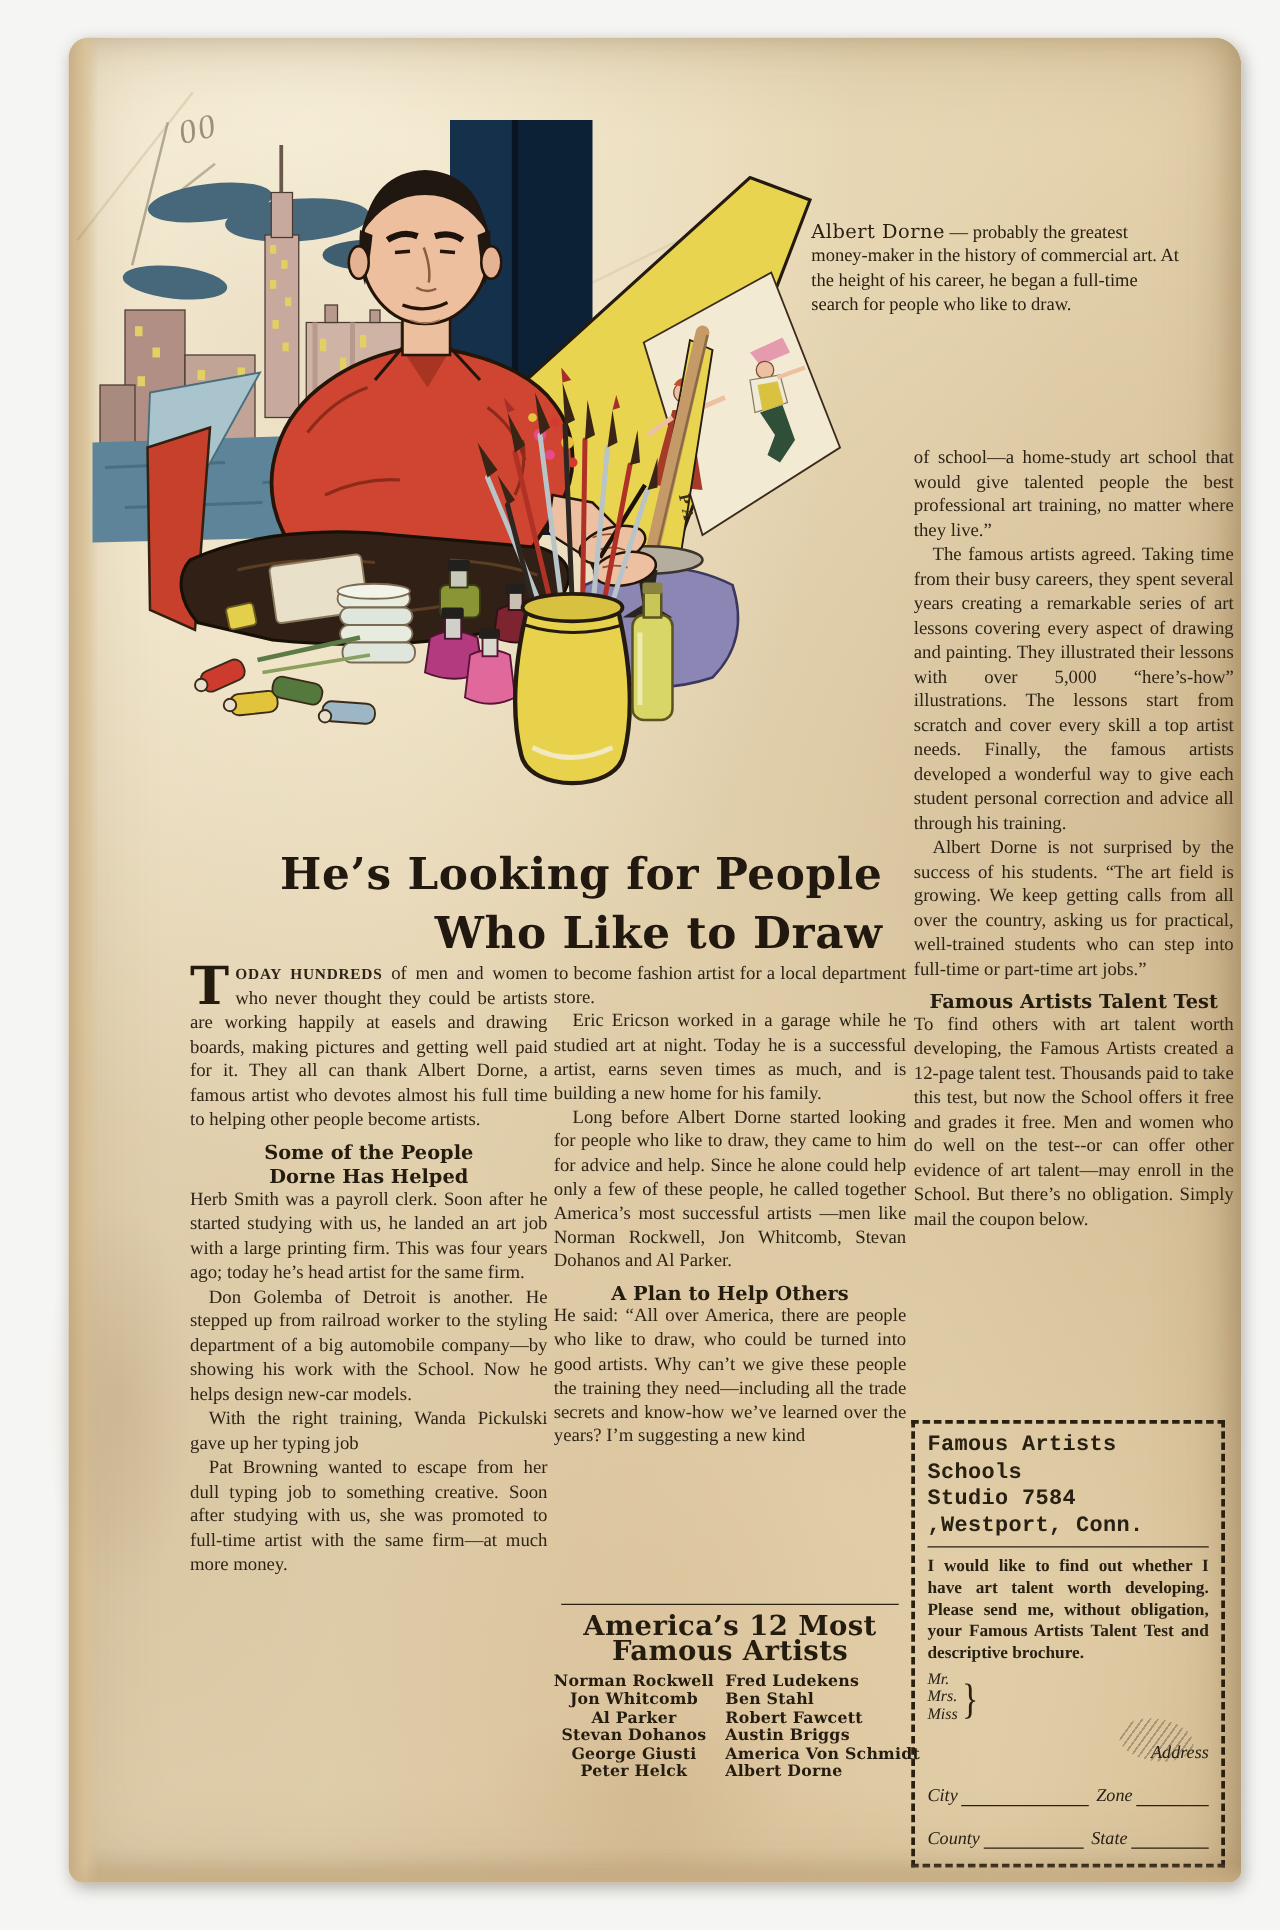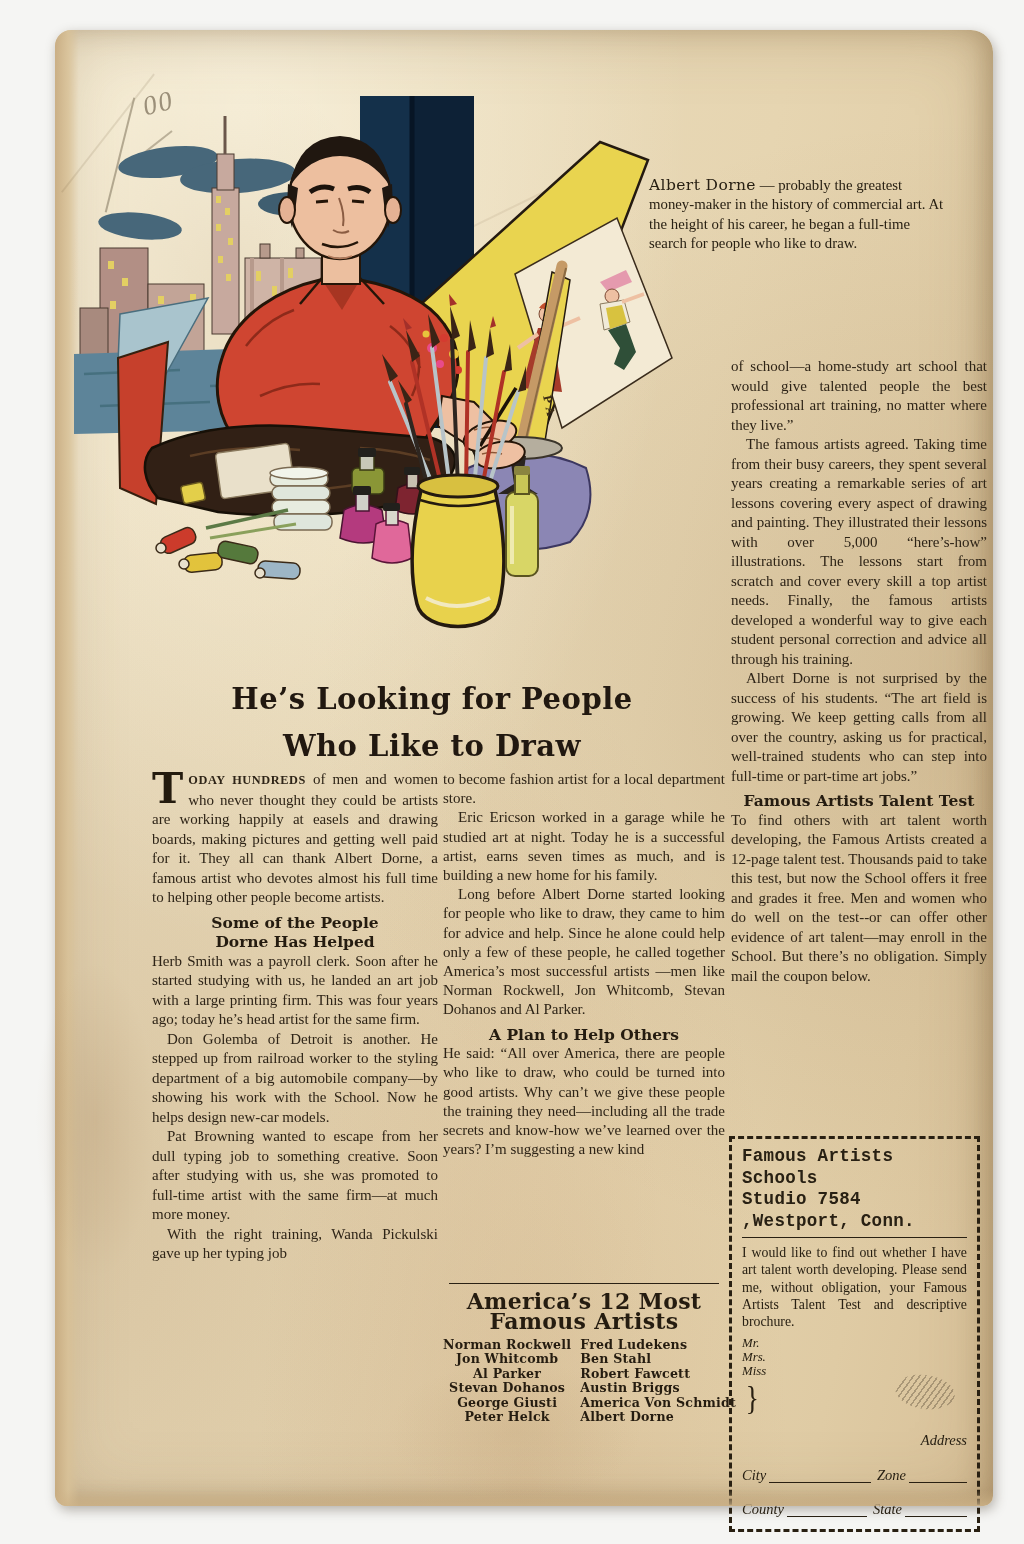--- a/index.html
+++ b/index.html
@@ -29,23 +29,23 @@
     font-style:italic;letter-spacing:2px;}
   #pencil-slash{left:64px;top:66px;width:2px;height:118px;background:#a39780;transform:rotate(14deg);opacity:.8;}
   #pencil-line2{left:98px;top:92px;width:1.5px;height:46px;background:#a39780;transform:rotate(52deg);opacity:.7;}
 
   
   #caption{left:594px;top:146px;width:302px;font-size:14.8px;line-height:19.4px;
     font-weight:normal;color:#282013;text-align:left;}
   #caption .lead{font-family:"DejaVu Serif","Liberation Serif",serif;font-size:15.5px;letter-spacing:.4px;}
 
   
-  #headline{left:103px;top:646px;width:548px;text-align:center;
+  #headline{left:103px;top:646px;width:548px;text-align:right;
     font-family:"DejaVu Serif","Liberation Serif",serif;font-weight:bold;
-    font-size:29px;line-height:47px;color:#211810;letter-spacing:.5px;}
+    font-size:35px;line-height:47px;color:#211810;letter-spacing:.5px;}
 
   
   .col{color:#2e2417;font-size:15px;text-align:justify;}
   .col p{margin:0;}
   .col p.ind{text-indent:15px;}
   #col-left{left:97px;top:740px;width:286px;line-height:19.5px;}
   #col-mid{left:388px;top:740px;width:282px;line-height:19.2px;}
   #col-right{left:676px;top:327px;width:256px;line-height:19.5px;}
   .subhead{font-family:"DejaVu Serif","Liberation Serif",serif;font-weight:bold;
     font-size:15.5px;color:#251c10;text-align:center;line-height:19.5px;}
@@ -64,22 +64,22 @@
     font-size:12.6px;line-height:14.4px;padding:0;white-space:nowrap;letter-spacing:.2px;}
   #artists td.l{text-align:center;padding-right:9px;}
   #artists td.r{text-align:left;}
 
   
   #coupon{left:674px;top:1106px;width:251px;box-sizing:border-box;border:3px dashed #292012;
     padding:7px 10px 12px;color:#282013;}
   #coupon .ct{font-family:Liberation Mono, monospace;font-weight:bold;
     font-size:17.5px;line-height:21.5px;letter-spacing:.3px;}
   #coupon .crule{border-top:1.7px solid #292012;margin:5px 0 6px;}
-  #coupon .cbody{font-size:13.8px;line-height:17.3px;text-align:justify;}
-  #name-block{display:flex;align-items:flex-start;margin-top:7px;flex-direction:column;}
+  #coupon .cbody{font-size:13.8px;line-height:17.3px;text-align:justify;font-weight:bold;}
+  #name-block{display:flex;align-items:flex-end;margin-top:7px;}
   #name-titles{font-size:12.8px;line-height:13.8px;font-style:italic;}
   #brace{font-size:34px;font-weight:400;margin:0 3px 0 2px;transform:scaleX(.8);color:#292012;}
   #name-main{flex:1;}
   .formline{display:inline-block;border-bottom:1.6px solid #292012;height:13px;vertical-align:bottom;}
   .frow{display:flex;align-items:flex-end;}
   .flabel{font-style:italic;font-size:14.5px;line-height:15px;}
   #circle-note{font-size:12.2px;font-weight:bold;font-style:italic;margin-top:1px;letter-spacing:.2px;}
   #row-address{margin-top:16px;flex-direction:column;}
   #row-city{margin-top:19px;}
   #row-county{margin-top:19px;}
@@ -334,22 +334,22 @@
   </div>
 
   <div class="abs col" id="col-left">
     <p><span class="dropcap">T</span><span class="smallcaps">ODAY HUNDREDS</span><span> of men and women who never thought they could be artists are working happily at easels and drawing boards, making pictures and getting well paid for it. They all can thank Albert Dorne, a famous artist who devotes almost his full time to helping other people become artists.</span></p>
     <div class="subhead mt">
       <div>Some of the People</div>
       <div>Dorne Has Helped</div>
     </div>
     <p>Herb Smith was a payroll clerk. Soon after he started studying with us, he landed an art job with a large printing firm. This was four years ago; today he’s head artist for the same firm.</p>
     <p class="ind">Don Golemba of Detroit is another. He stepped up from railroad worker to the styling department of a big automobile company—by showing his work with the School. Now he helps design new-car models.</p>
+    <p class="ind">With the right training, Wanda Pickulski gave up her typing job</p>
     <p class="ind">Pat Browning wanted to escape from her dull typing job to something creative. Soon after studying with us, she was promoted to full-time artist with the same firm—at much more money.</p>
-    <p class="ind">With the right training, Wanda Pickulski gave up her typing job</p>
   </div>
 
   <div class="abs col" id="col-mid">
     <p>to become fashion artist for a local department store.</p>
     <p class="ind">Eric Ericson worked in a garage while he studied art at night. Today he is a successful artist, earns seven times as much, and is building a new home for his family.</p>
     <p class="ind">Long before Albert Dorne started looking for people who like to draw, they came to him for advice and help. Since he alone could help only a few of these people, he called together America’s most successful artists —men like Norman Rockwell, Jon Whitcomb, Stevan Dohanos and Al Parker.</p>
     <div class="subhead mt">A Plan to Help Others</div>
     <p>He said: “All over America, there are people who like to draw, who could be turned into good artists. Why can’t we give these people the training they need—including all the trade secrets and know-how we’ve learned over the years? I’m suggesting a new kind</p>
   </div>
 

